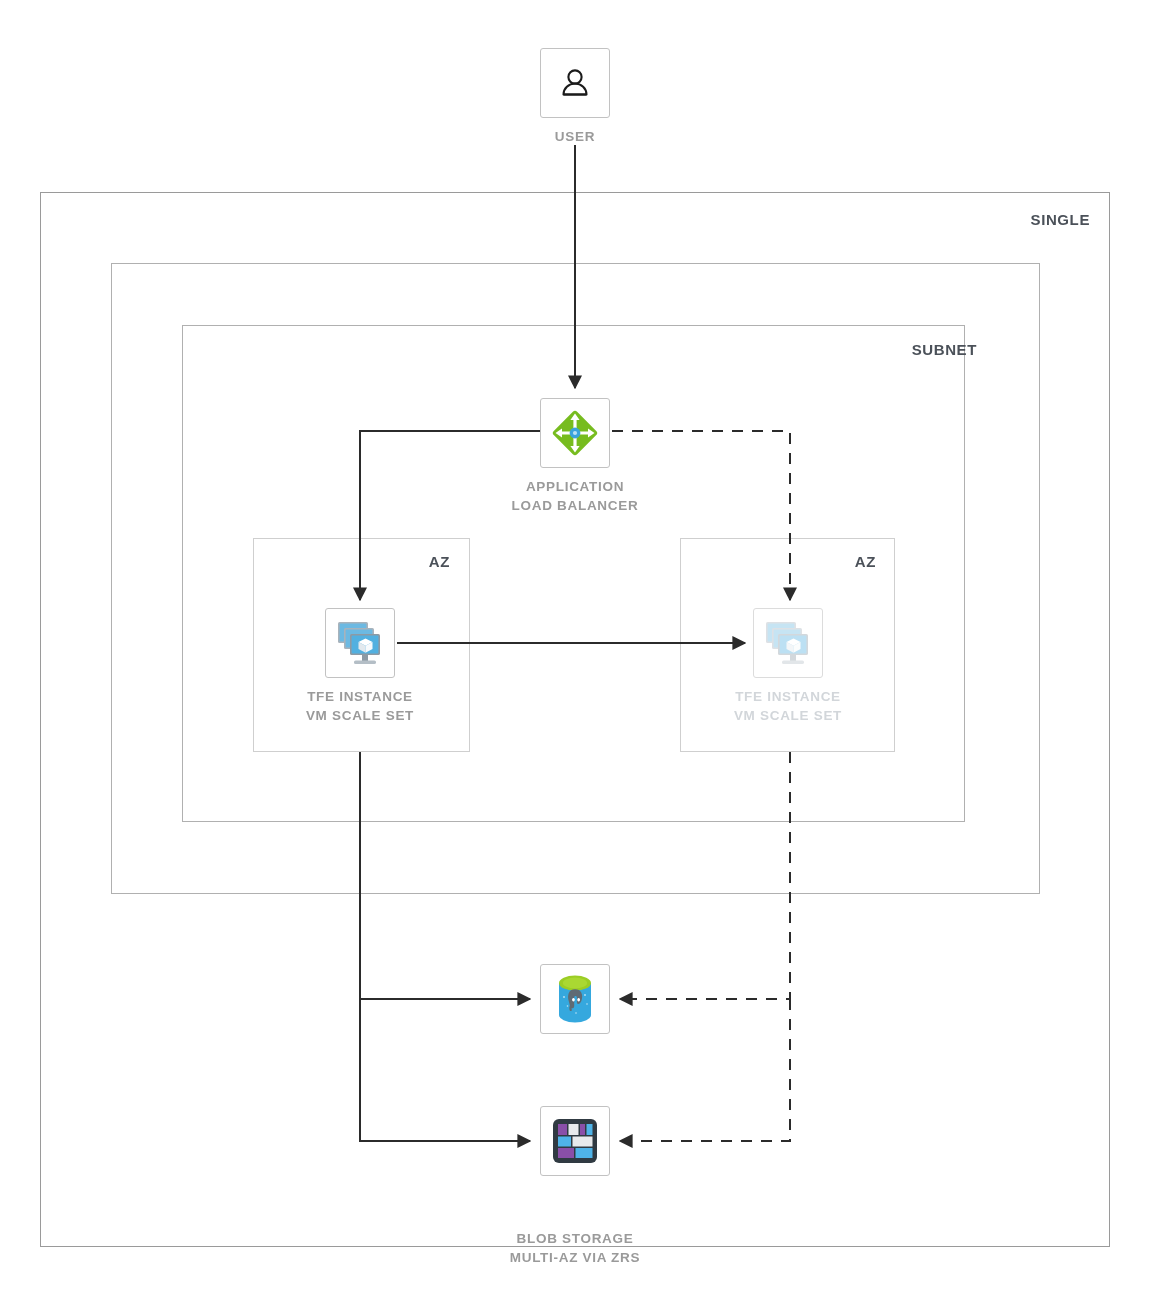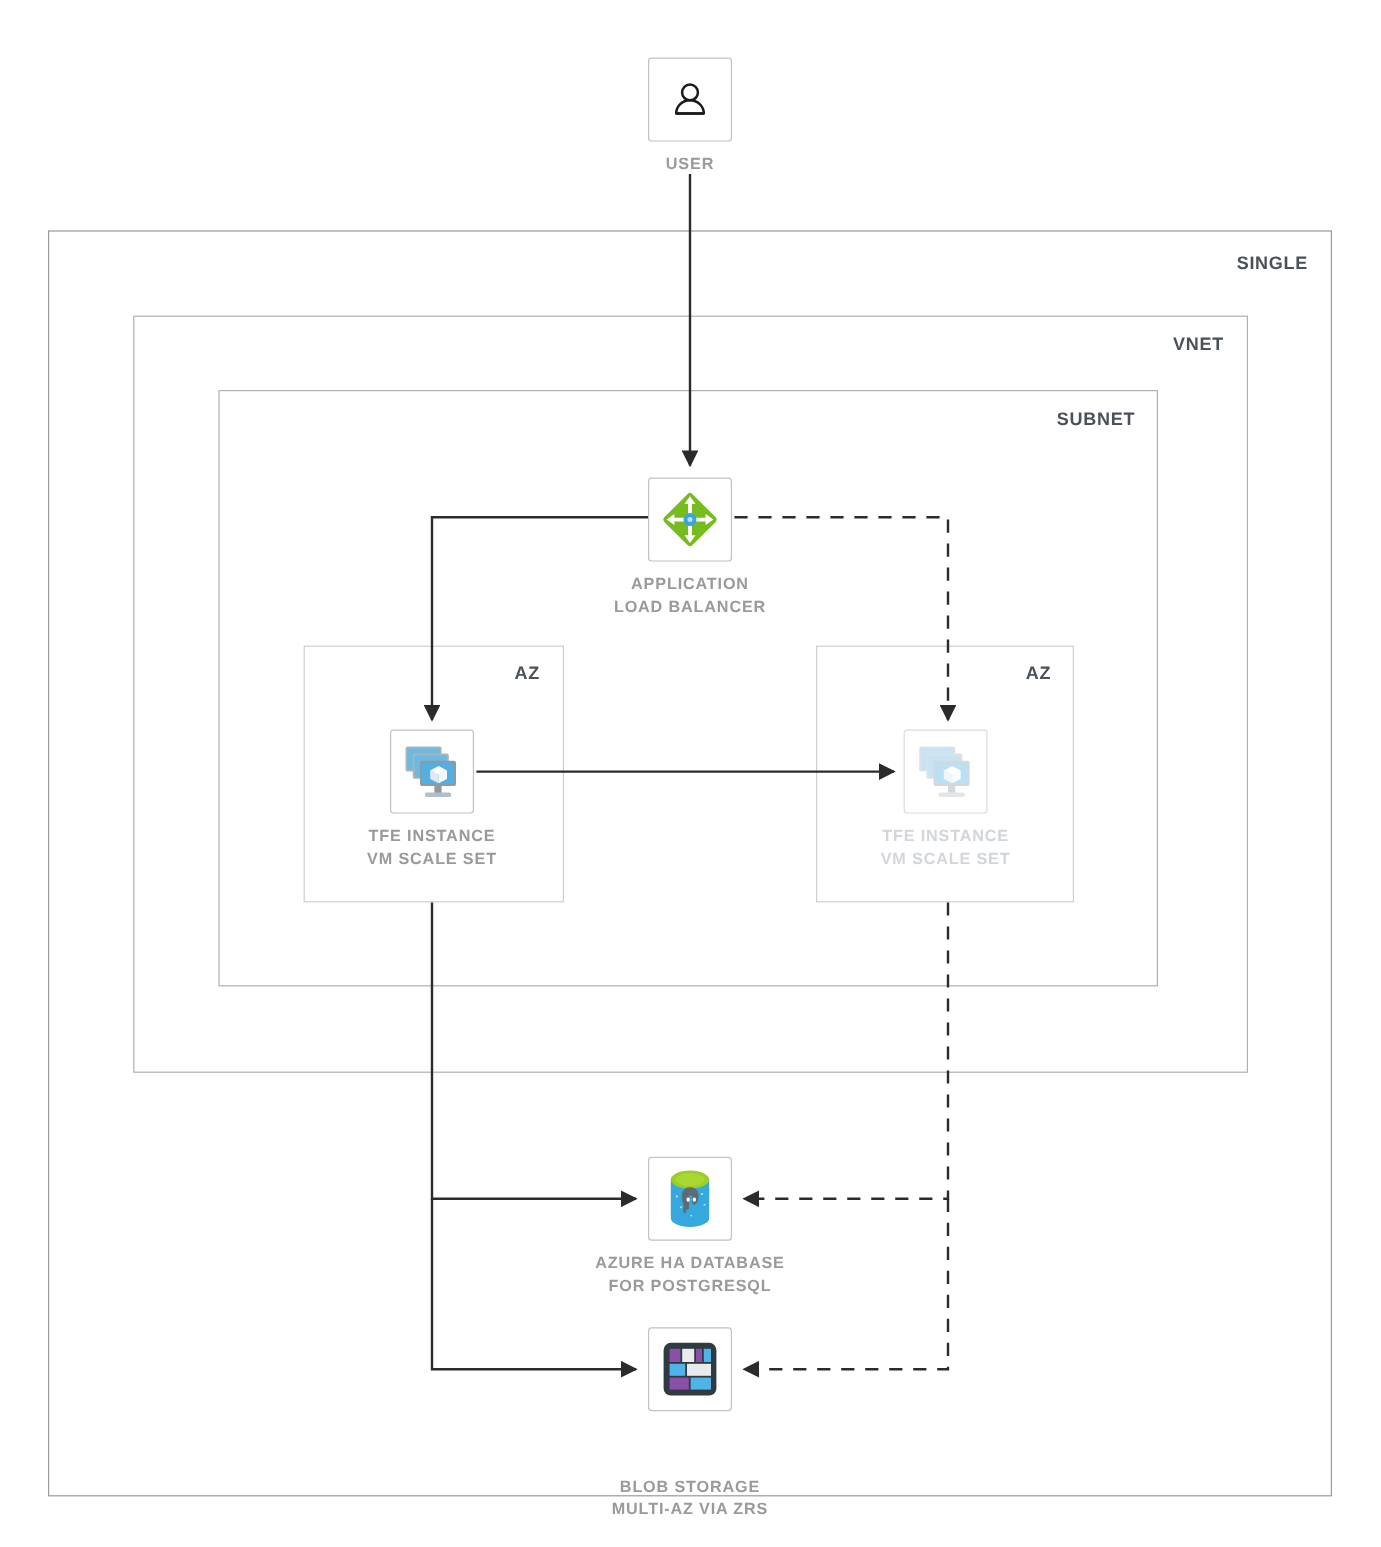--- a/index.html
+++ b/index.html
@@ -90,24 +90,23 @@
 </style>
 </head>
 <body>
 
 <div id="canvas">
 
   <div class="boundary" style="left:40px; top:192px; width:1070px; height:1055px;"></div>
   <div class="boundary-label" style="left:0; top:211px; width:1090px; text-align:right;">SINGLE</div>
 
   <div class="boundary inner" style="left:111px; top:263px; width:929px; height:631px;"></div>
-  <div class="boundary-label" style="left:0; top:279px; width:1020px; text-align:right;">VNET</div>
 
   <div class="boundary inner" style="left:182px; top:325px; width:783px; height:497px;"></div>
-  <div class="boundary-label" style="left:0; top:341px; width:946px; text-align:right;">SUBNET</div>
+  <div class="boundary-label" style="left:0; top:341px; width:946px; text-align:right;padding-left:31px;">SUBNET</div>
 
   <div class="boundary az" style="left:253px; top:538px; width:217px; height:214px;"></div>
   <div class="boundary-label" style="left:253px; top:553px; width:197px; text-align:right;">AZ</div>
 
   <div class="boundary az" style="left:680px; top:538px; width:215px; height:214px;"></div>
   <div class="boundary-label" style="left:680px; top:553px; width:196px; text-align:right;">AZ</div>
 
   <svg id="wires" viewBox="0 0 1151 1289" xmlns="http://www.w3.org/2000/svg">
     <defs>
       <marker id="arrow" viewBox="0 0 10 10" refX="9" refY="5" markerWidth="7" markerHeight="7" orient="auto-start-reverse">
@@ -226,22 +225,20 @@
         <circle cx="26" cy="40" r="0.8" fill="#bfe4f5"></circle>
 
         <g fill="#5f6b74">
           <path d="M18.6 20.5 a7 6.6 0 0 1 13.4 1.2 c0.4 2.3 -0.1 4.8 -0.8 6.6 c-0.6 1.6 -1.8 2.6 -3 2.6 c-0.9 0 -1.3 -0.7 -1.3 -1.6 l0 -4.6 c0 -1 -0.6 -1.6 -1.3 -1.6 c-0.8 0 -1.4 0.7 -1.4 1.7 l0 8.2 c0 1.5 -0.8 2.3 -1.9 2.3 c-1.2 0 -2 -0.9 -2.3 -2.3 c-0.5 -2.2 -1.1 -4.4 -1.6 -6.3 c-0.4 -1.6 -0.5 -4 0.2 -6.2 z"></path>
           <path d="M20.4 31.6 c-0.9 1.5 -1.2 3.2 -1 4.6 c0.2 1.2 0.7 1.9 1.4 1.9 c0.7 0 1.1 -0.7 1 -1.6 c-0.1 -1 -0.4 -2 -0.6 -3 z"></path>
         </g>
         <path d="M23.4 25 a1.4 1.7 0 1 0 0.1 0" fill="#ffffff"></path>
         <path d="M28.6 25 a1.4 1.7 0 1 0 0.1 0" fill="#ffffff"></path>
       </svg>
     </div>
-    <div class="node-label">AZURE HA DATABASE
-FOR POSTGRESQL</div>
   </div>
 
   <div class="node" style="left:465px; top:1106px;gap:44px;">
     <div class="icon-box">
       <svg width="52" height="52" viewBox="0 0 52 52">
         <rect x="4" y="4" width="44" height="44" rx="6" fill="#303a42"></rect>
 
         <rect x="9" y="9" width="9" height="11" fill="#8a4fa8"></rect>
         <rect x="19.5" y="9" width="10" height="11" fill="#e8eaec"></rect>
         <rect x="31" y="9" width="5" height="11" fill="#8a4fa8"></rect>

